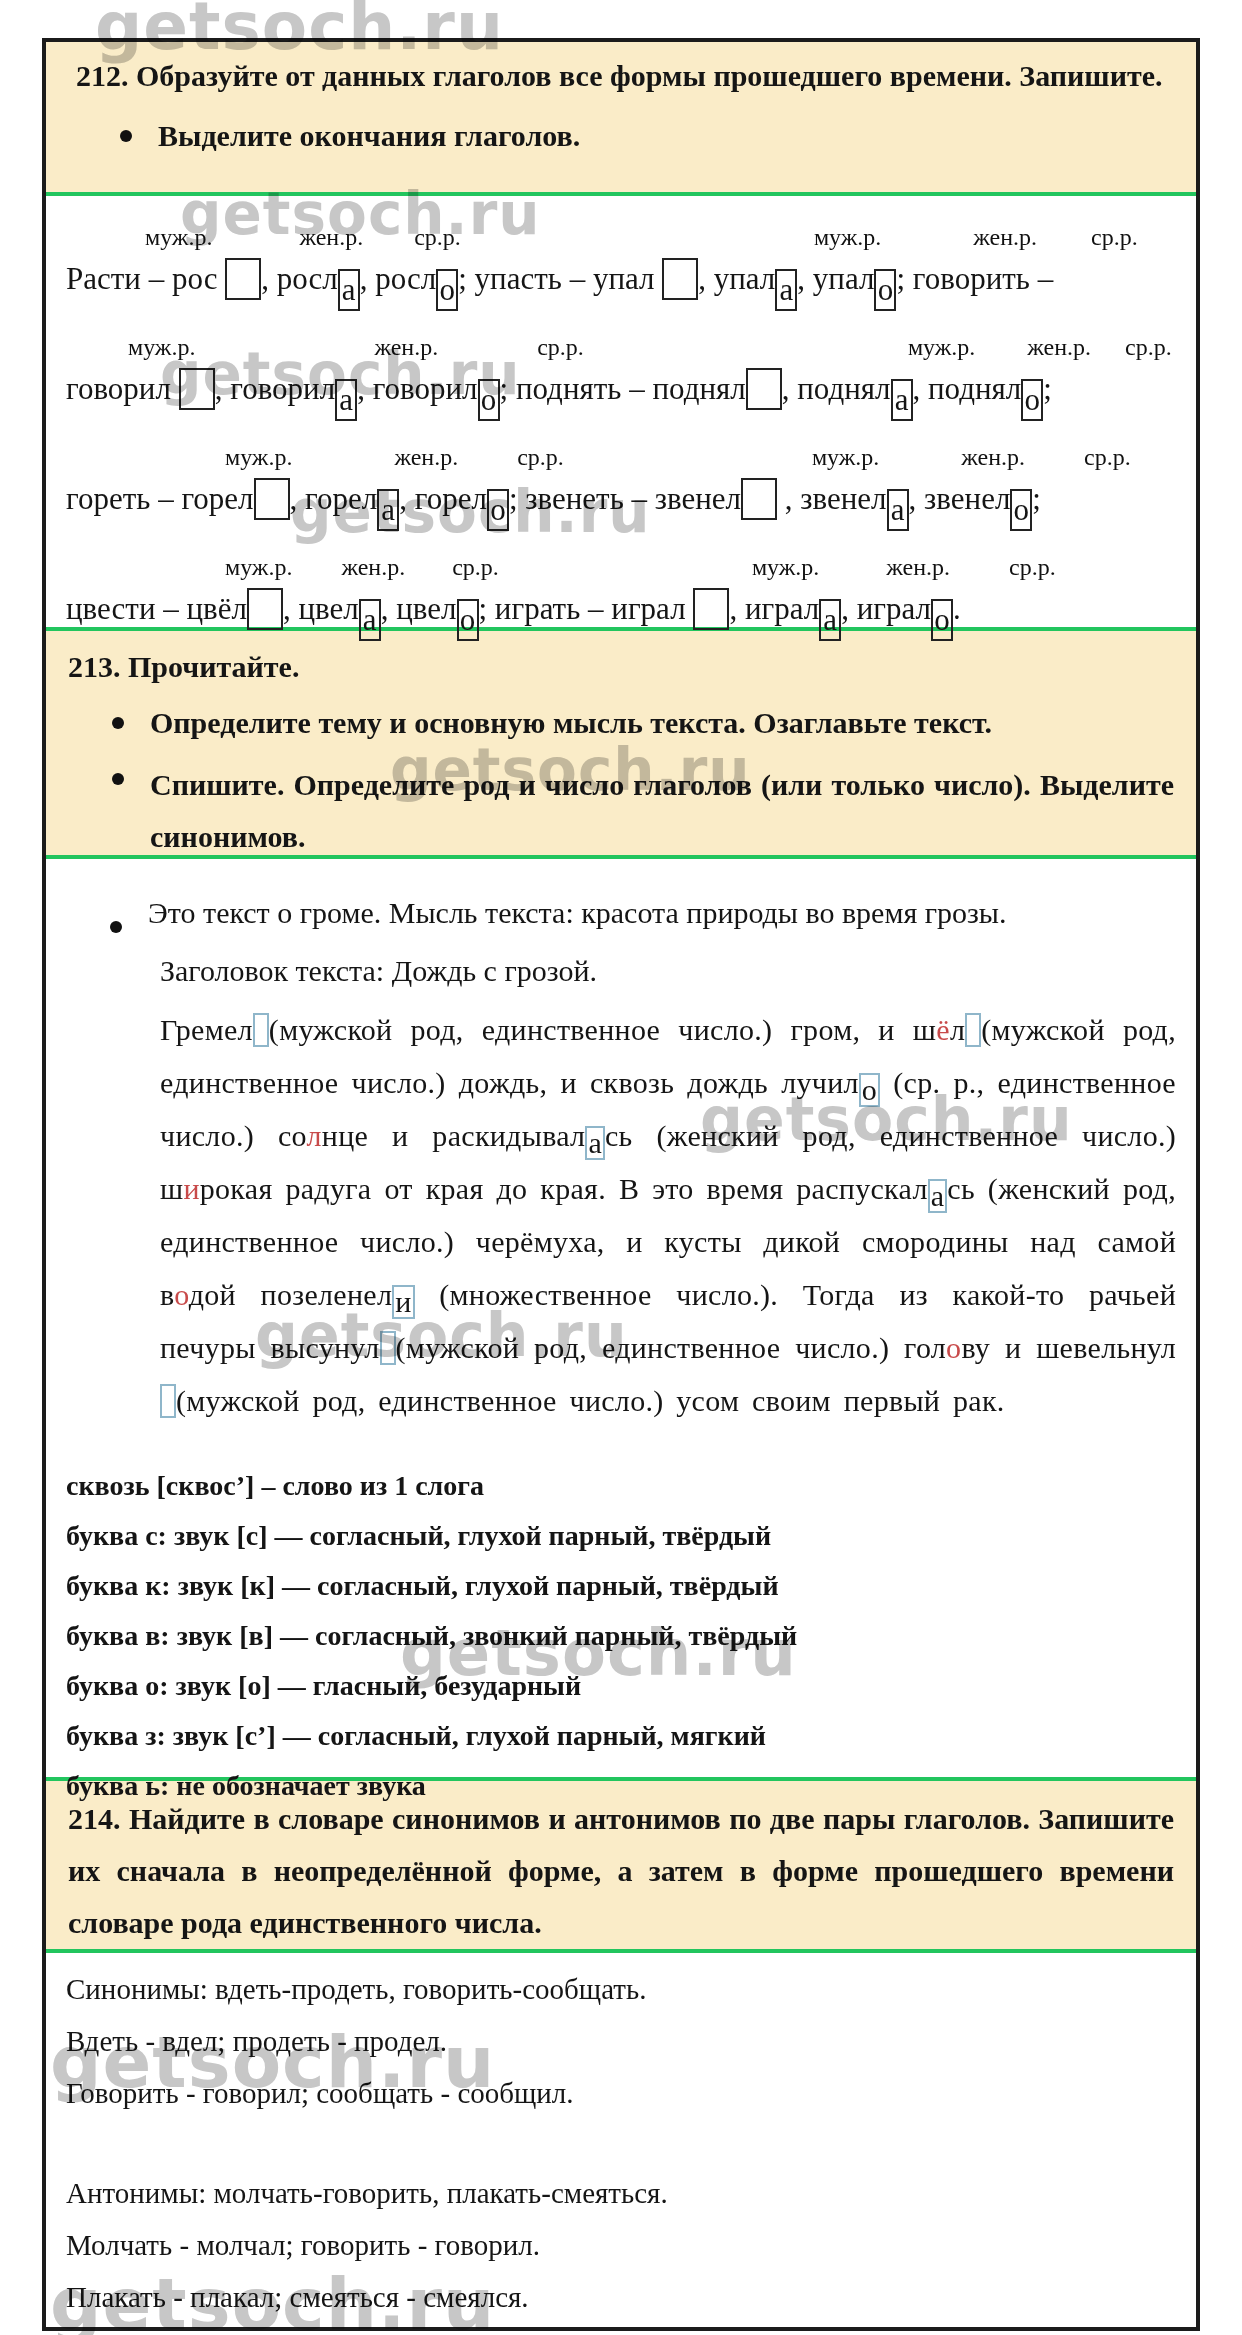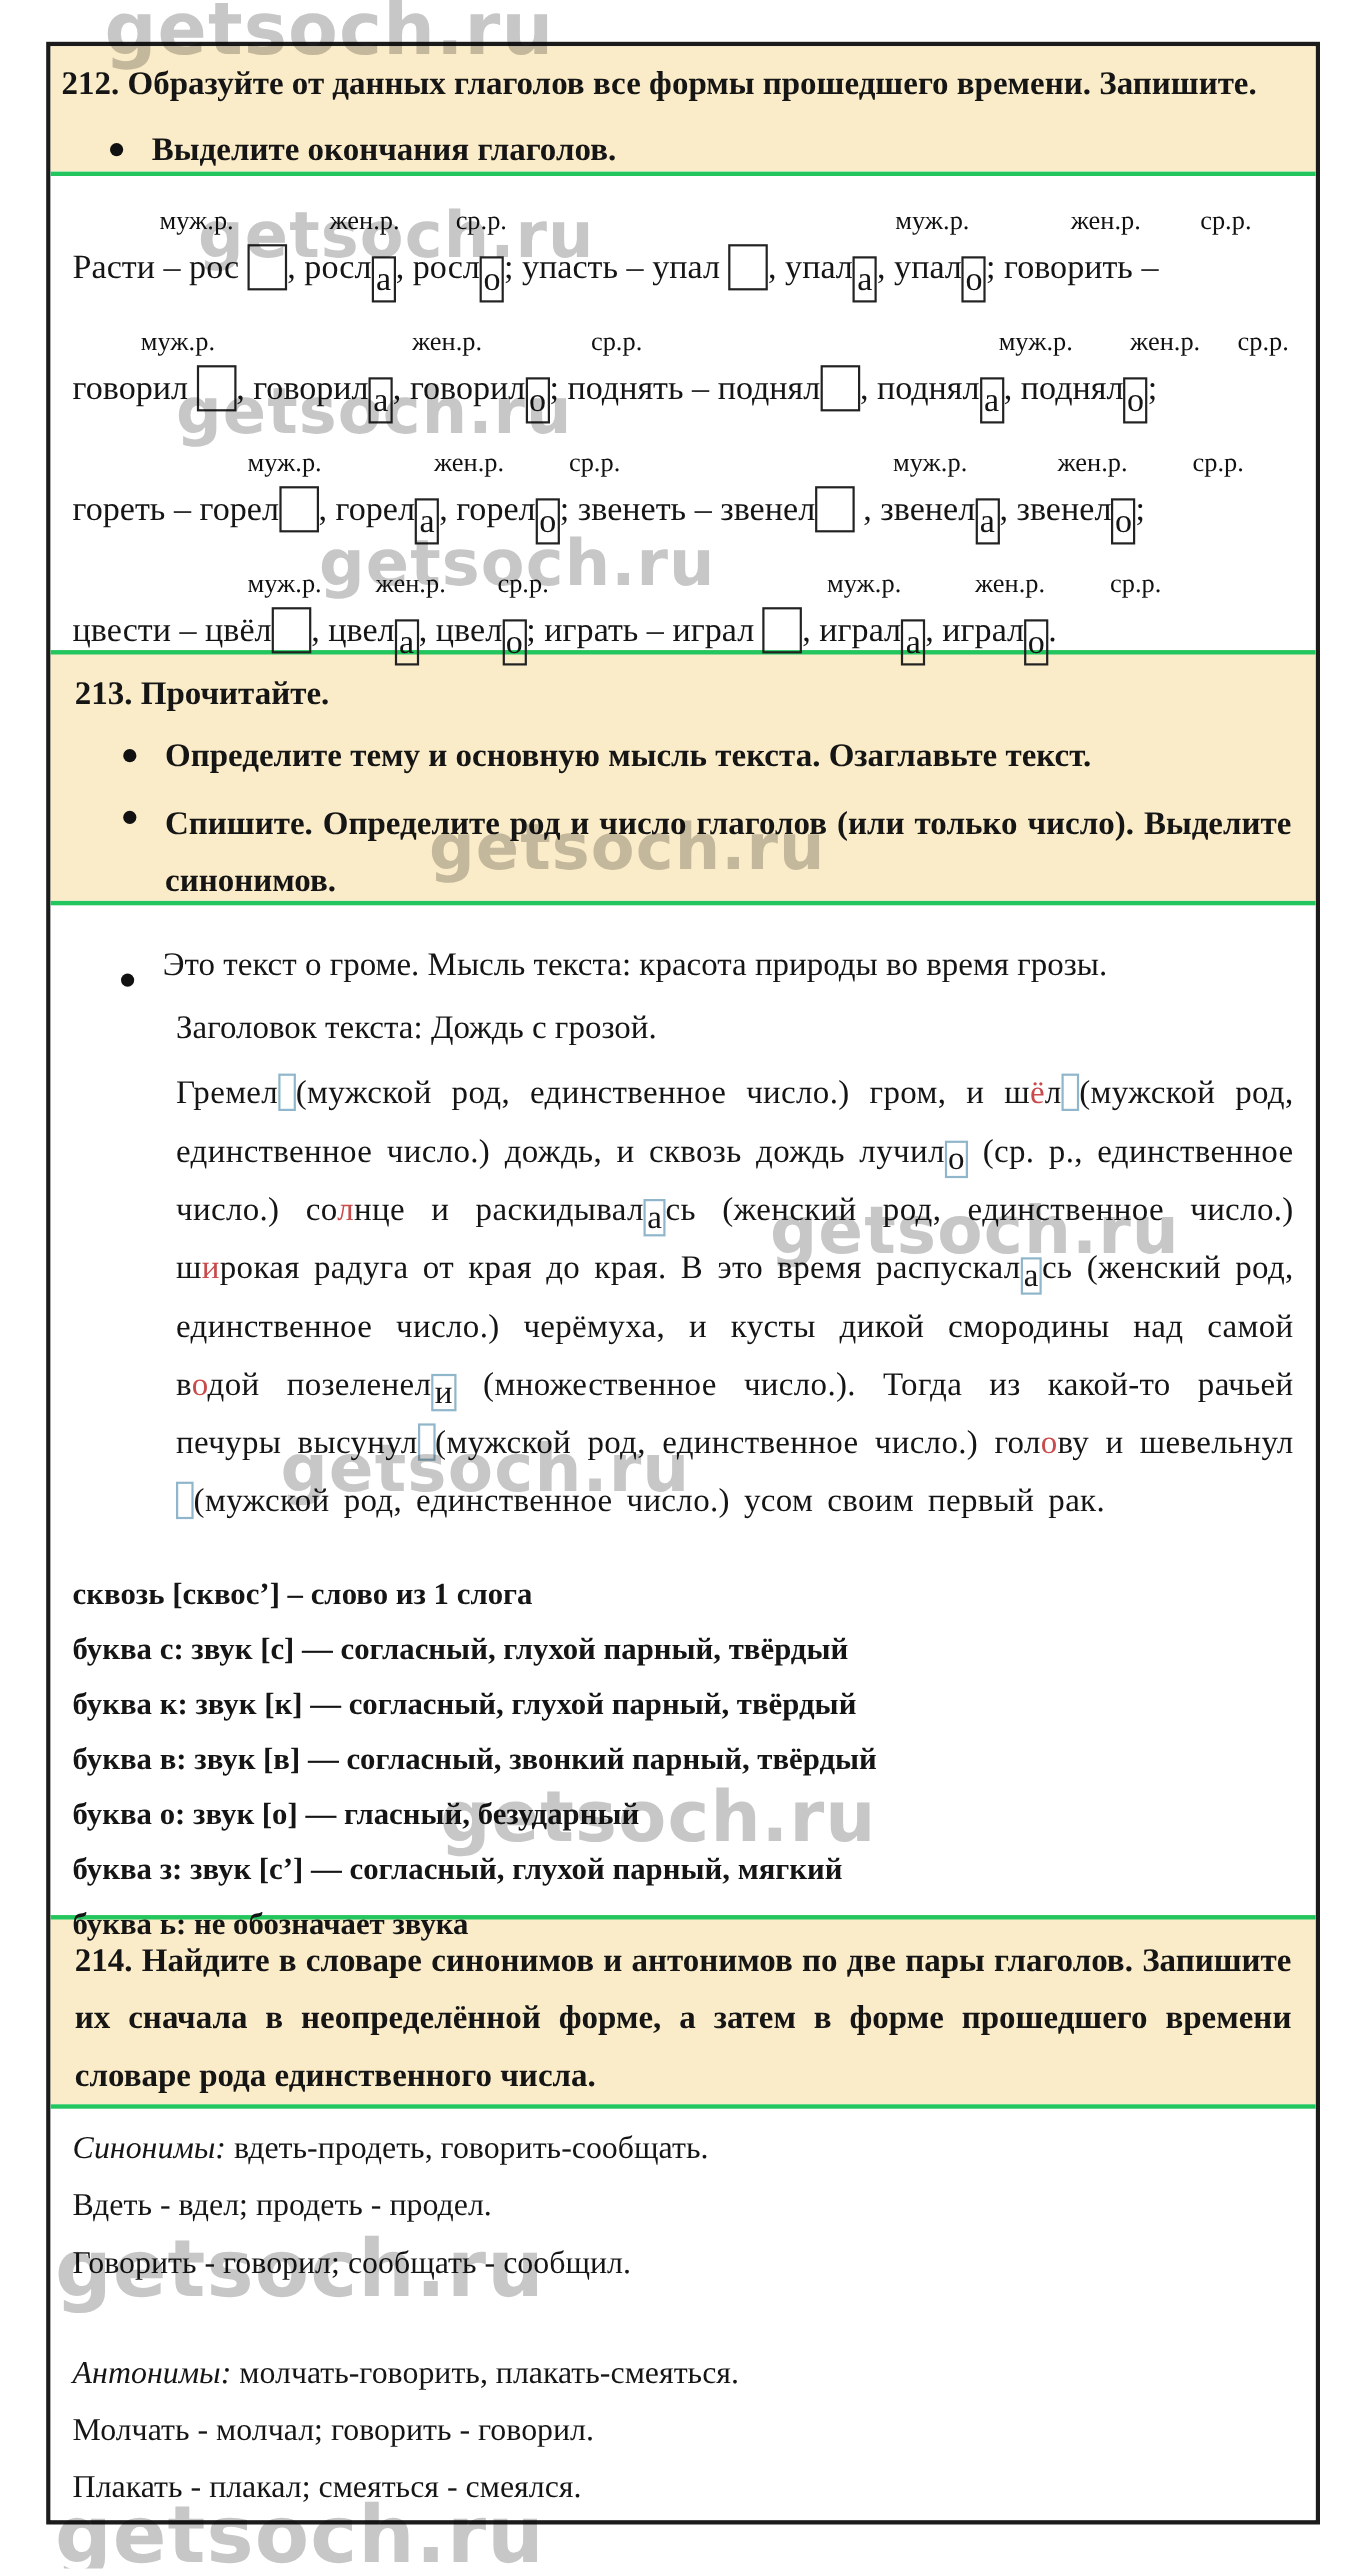--- a/index.html
+++ b/index.html
@@ -10,21 +10,21 @@
   }
   .sheet {
     position:absolute; left:42px; top:38px; width:1158px;
     border:4px solid #1b1b1b; box-sizing:border-box; background:#fff;
   }
   section { box-sizing:border-box; }
   section + section { border-top:4px solid #22c55e; }
   .hdr { background:#FAECC8; }
   .cnt { background:#ffffff; }
 
-  .s1 { height:114px; padding:14px 22px 0 10px; }
+  .s1 { height:150px; padding:14px 22px 0 30px; }
   .s2 { height:435px; padding:28px 20px 0 20px; }
   .s3 { height:228px; padding:16px 22px 0 22px; }
   .s4 { height:922px; padding:12px 20px 0 20px; }
   .s5 { height:172px; padding:12px 22px 0 22px; }
   .s6 { height:378px; padding:10px 20px 0 20px; }
 
   .task-title { font-weight:bold; font-size:30px; line-height:40px; }
   .jl  { text-align:justify; text-align-last:justify; }
   .jlast { text-align-last:left; }
   .s5 .task-title { line-height:52px; }
@@ -54,21 +54,21 @@
   .bbox { display:inline-block; border:2px solid #8FB6CA; box-sizing:border-box;
           min-width:14px; height:34px; line-height:30px; text-align:center;
           vertical-align:-7px; padding:0 1px; }
   .bbox.empty { width:16px; }
   .red { color:#C84A4A; }
   .lone-bullet { margin:6px 0 2px 44px; height:26px; }
   .phline { font-size:28px; line-height:50px;font-weight:bold; }
 
   
   .ansrow { font-size:29px; line-height:52px; }
-  .it { font-style:italic; }
+  .it { }
   .vspace { height:48px; }
 
   
   .wm { position:absolute; font-family:"DejaVu Sans",sans-serif; font-weight:bold;
         color:#C7C7C7; mix-blend-mode:multiply; pointer-events:none; z-index:9;
         letter-spacing:1px; white-space:nowrap; }
 </style>
 </head>
 <body>
 

